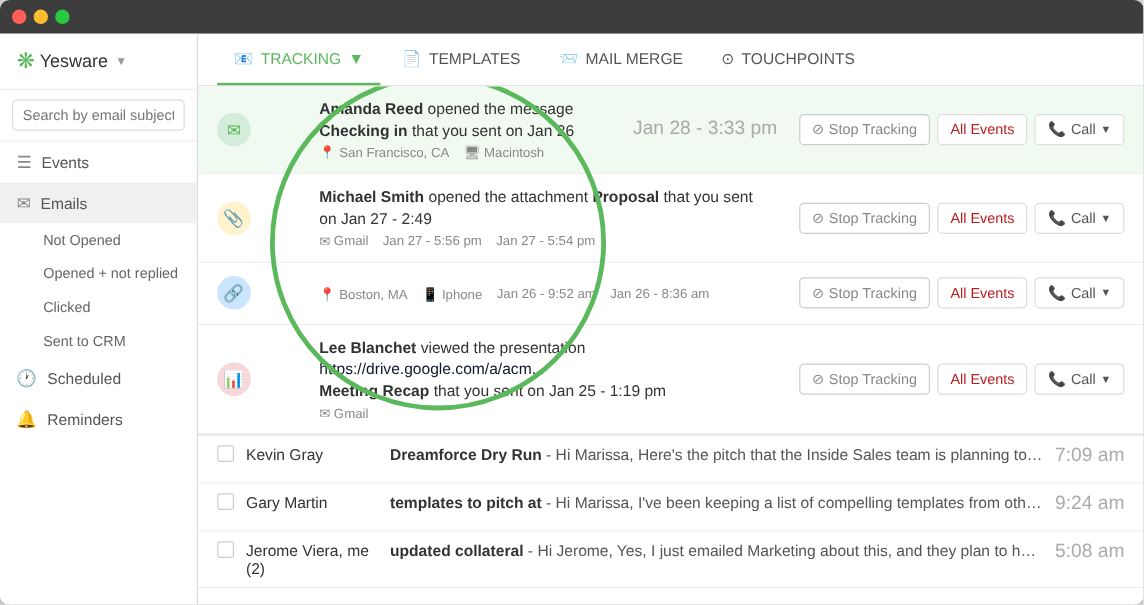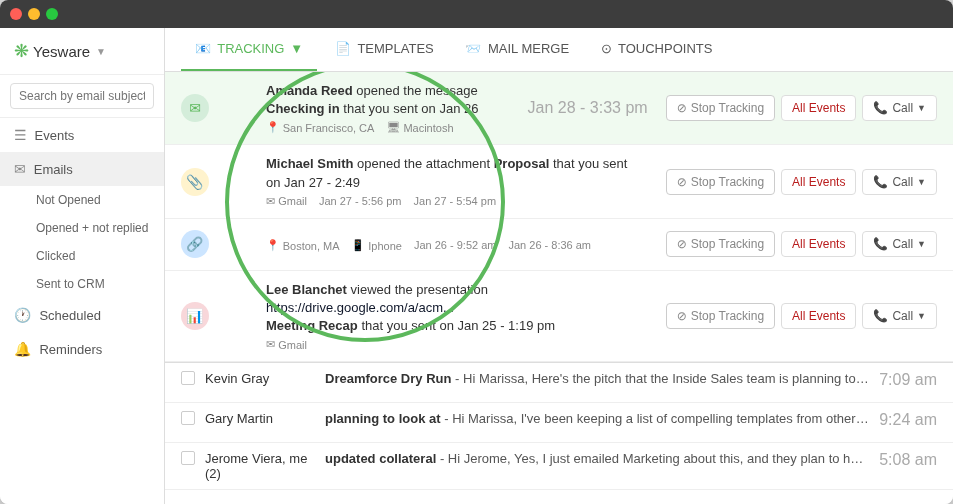--- a/index.html
+++ b/index.html
@@ -517,21 +517,21 @@
               <strong>Dreamforce Dry Run</strong>
               <span> - </span>
               <span>Hi Marissa, Here's the pitch that the Inside Sales team is planning to use at Dreamforce. Let's set up sor</span>
             </div>
             <div class="email-time">7:09 am</div>
           </div>
           <div class="email-row">
             <div class="checkbox"></div>
             <div class="email-sender">Gary Martin</div>
             <div class="email-subject">
-              <strong>planning to look at</strong>
+              <strong>templates to pitch at</strong>
               <span> - </span>
               <span>Hi Marissa, I've been keeping a list of compelling templates from other vendors trying to look at - Hi Marissa, I've been keeping a list of compelling templates from other vendors trying to sel. Thought</span>
             </div>
             <div class="email-time">9:24 am</div>
           </div>
           <div class="email-row">
             <div class="checkbox"></div>
             <div class="email-sender">Jerome Viera, me (2)</div>
             <div class="email-subject">
               <strong>updated collateral</strong>

